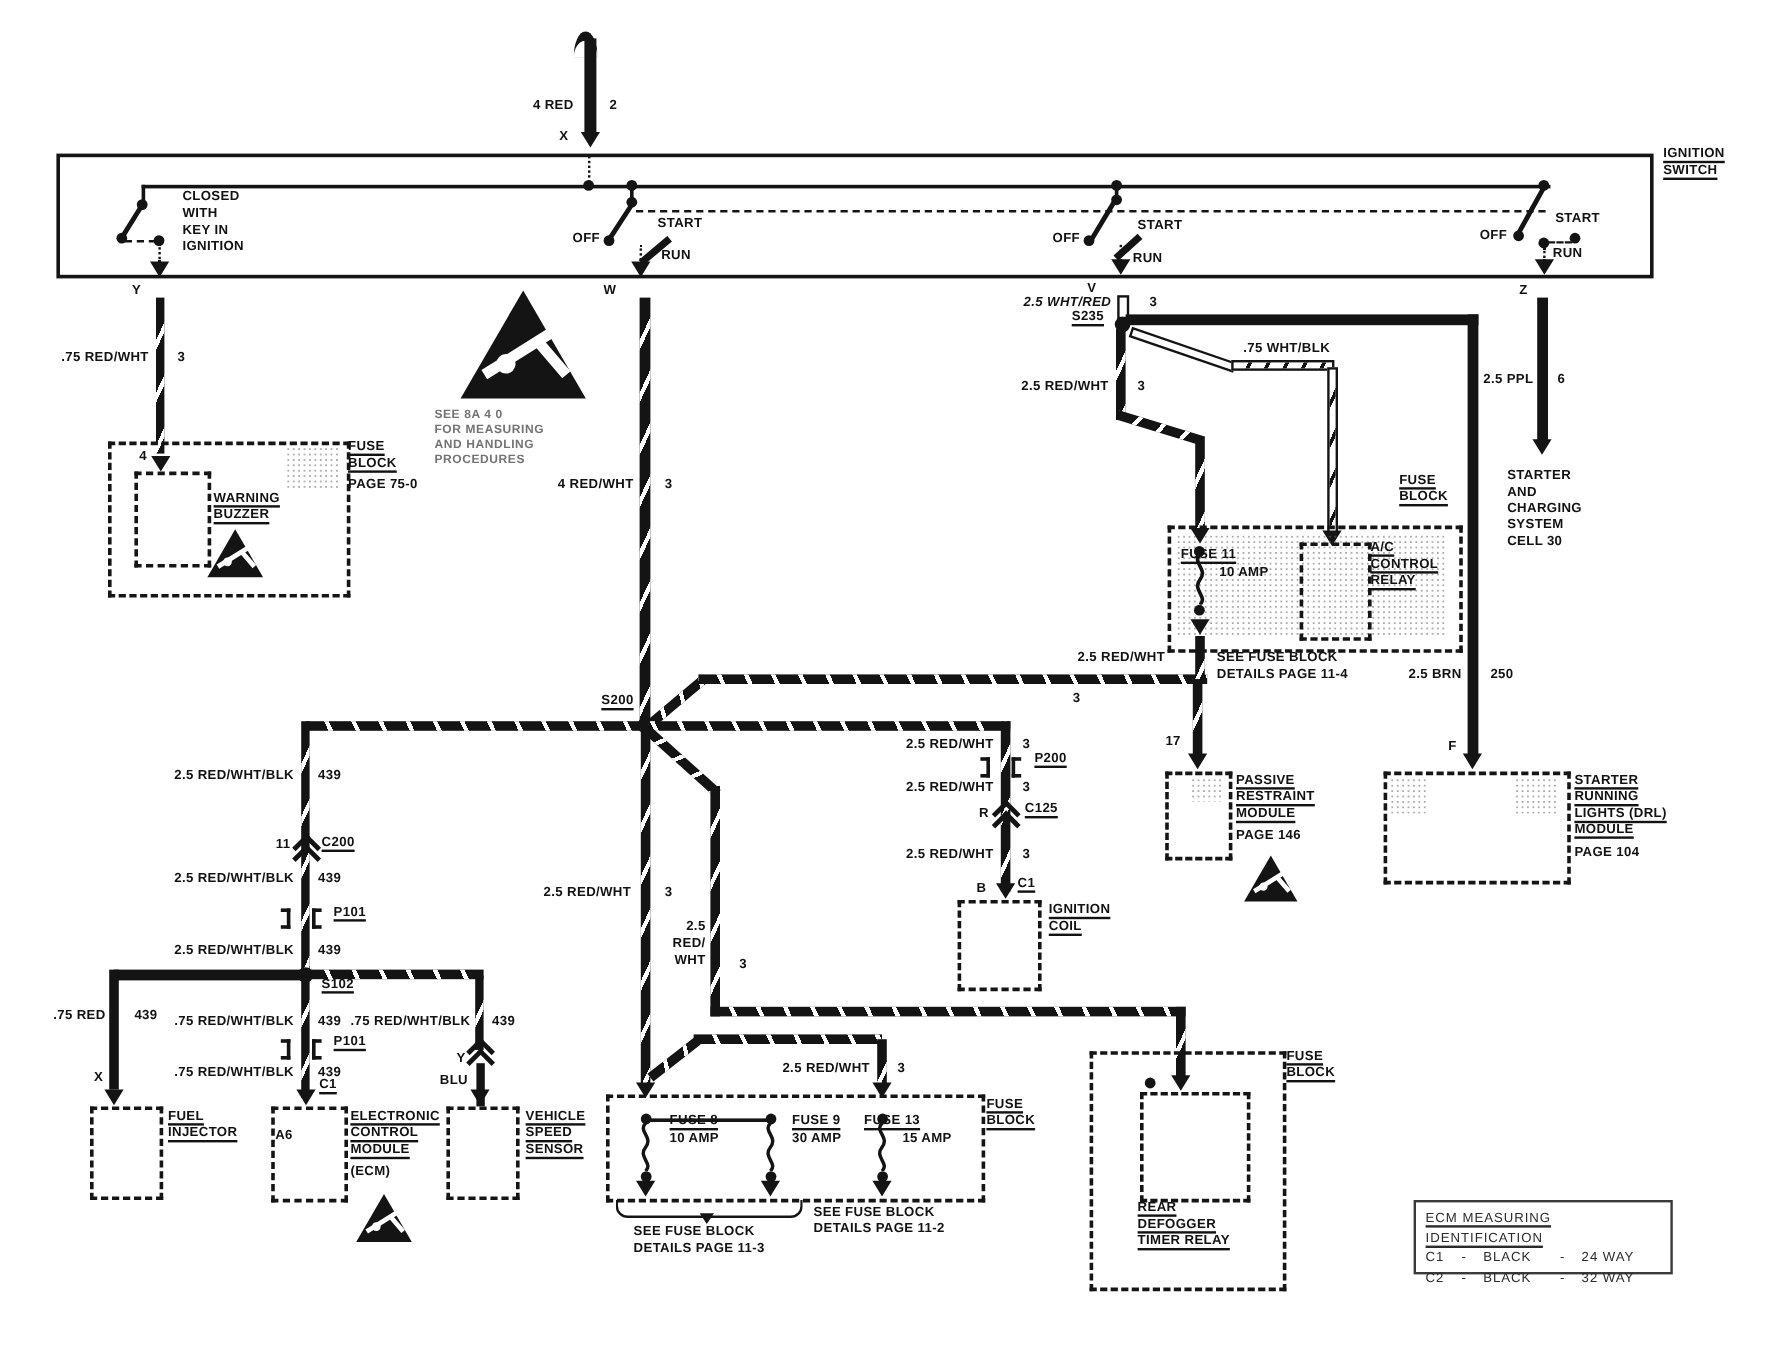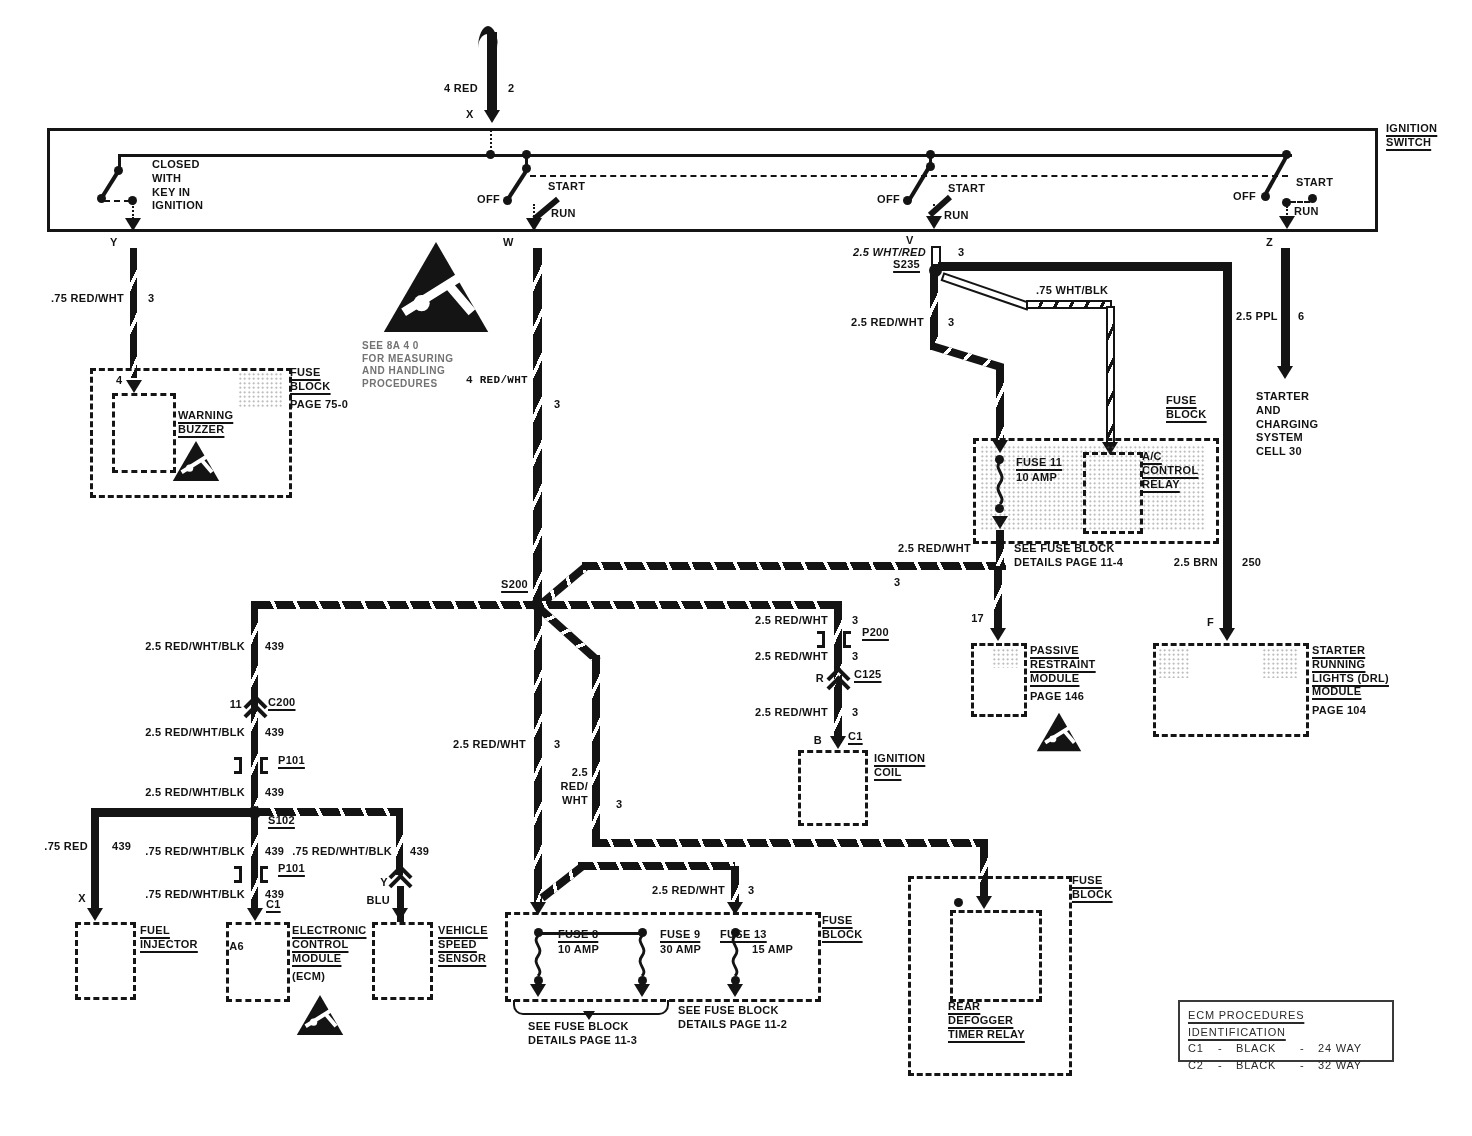--- a/index.html
+++ b/index.html
@@ -149,21 +149,21 @@
       <path d="M30 1 L59 51 L1 51 Z" fill="#141414"></path>
       <path d="M12 40 L44 20 M38 26 L50 40" stroke="#fff" stroke-width="5" fill="none"></path>
       <circle cx="22" cy="35" r="4.5" fill="#fff"></circle>
     </svg>
   <div class="lbl thin" style="left:362px;top:340px;">SEE 8A 4 0
 FOR MEASURING
 AND HANDLING
 PROCEDURES</div>
 
   <div class="ws" style="left:533px;top:248px;width:9px;height:356px;"></div>
-  <div class="lbl rt" style="left:446px;top:374px;width:82px;font-family:Liberation Mono, monospace;">4 RED/WHT</div>
+  <div class="lbl rt" style="left:446px;top:398px;width:82px;">4 RED/WHT</div>
   <div class="lbl" style="left:554px;top:398px;">3</div>
   <div class="dot" style="left:531px;top:598px;"></div>
   <div class="lbl ul rt" style="left:486px;top:578px;width:42px;">S200</div>
 
   <div class="wh" style="left:931px;top:246px;width:10px;height:20px;"></div>
   <div class="lbl rt" style="left:846px;top:246px;width:80px;font-style:italic;">2.5 WHT/RED</div>
   <div class="lbl" style="left:958px;top:246px;">3</div>
   <div class="dot" style="left:929px;top:264px;"></div>
   <div class="lbl ul rt" style="left:870px;top:258px;width:50px;">S235</div>
 
@@ -198,21 +198,21 @@
   <div class="stip" style="left:980px;top:445px;width:226px;height:86px;"></div>
   <div class="lbl ul" style="left:1166px;top:394px;">FUSE
 BLOCK</div>
   <div class="ah" style="left:992px;top:440px;"></div>
   <div class="sdot" style="left:995px;top:455px;"></div>
   <svg class="fuse" style="left:993px;top:462px;" width="14" height="42" viewBox="0 0 14 42">
       <path d="M7 0 C 0 7, 14 12, 7 21 C 0 30, 14 35, 7 42" stroke="#141414" stroke-width="3" fill="none"></path>
     </svg>
   <div class="sdot" style="left:995px;top:504px;"></div>
   <div class="ah" style="left:992px;top:516px;"></div>
-  <div class="lbl ul" style="left:1016px;top:456px;">FUSE 11</div>
+  <div class="lbl ul" style="left:984px;top:456px;">FUSE 11</div>
   <div class="lbl" style="left:1016px;top:471px;">10 AMP</div>
   <div class="db" style="left:1083px;top:452px;width:54px;height:76px;"></div>
   <div class="lbl ul" style="left:1142px;top:450px;">A/C
 CONTROL
 RELAY</div>
   <div class="lbl" style="left:1014px;top:542px;">SEE FUSE BLOCK
 DETAILS PAGE 11-4</div>
 
   <div class="w" style="left:1281px;top:248px;width:9px;height:120px;"></div>
   <div class="ah" style="left:1277px;top:366px;"></div>
@@ -396,21 +396,21 @@
   <div class="db" style="left:908px;top:876px;width:158px;height:194px;"></div>
   <div class="lbl ul" style="left:1072px;top:874px;">FUSE
 BLOCK</div>
   <div class="sdot" style="left:954px;top:898px;"></div>
   <div class="db" style="left:950px;top:910px;width:86px;height:86px;"></div>
   <div class="lbl ul" style="left:948px;top:1000px;">REAR
 DEFOGGER
 TIMER RELAY</div>
 
   <div class="tbl" style="left:1178px;top:1000px;width:216px;height:62px;">
-    <div class="ul">ECM PROCEDURES IDENTIFICATION</div>
+    <div class="ul">ECM MEASURING IDENTIFICATION</div>
     <div class="trow">
       <span class="tc1">C1</span>
       <span class="td">-</span>
       <span class="tc2">BLACK</span>
       <span class="td">-</span>
       <span class="tc3">24 WAY</span>
     </div>
     <div class="trow">
       <span class="tc1">C2</span>
       <span class="td">-</span>

